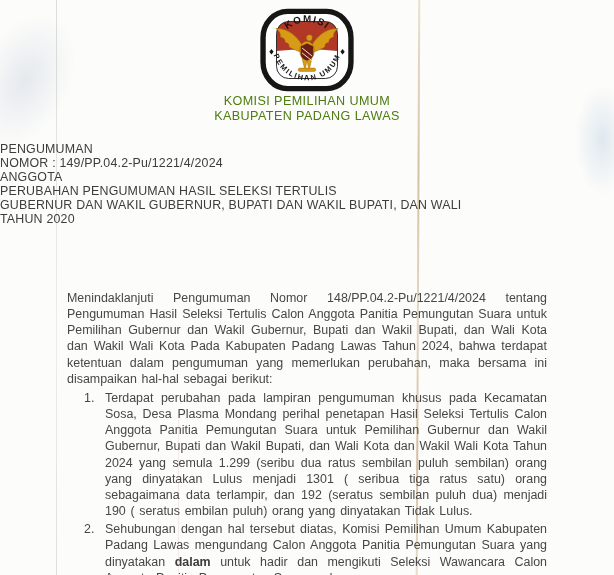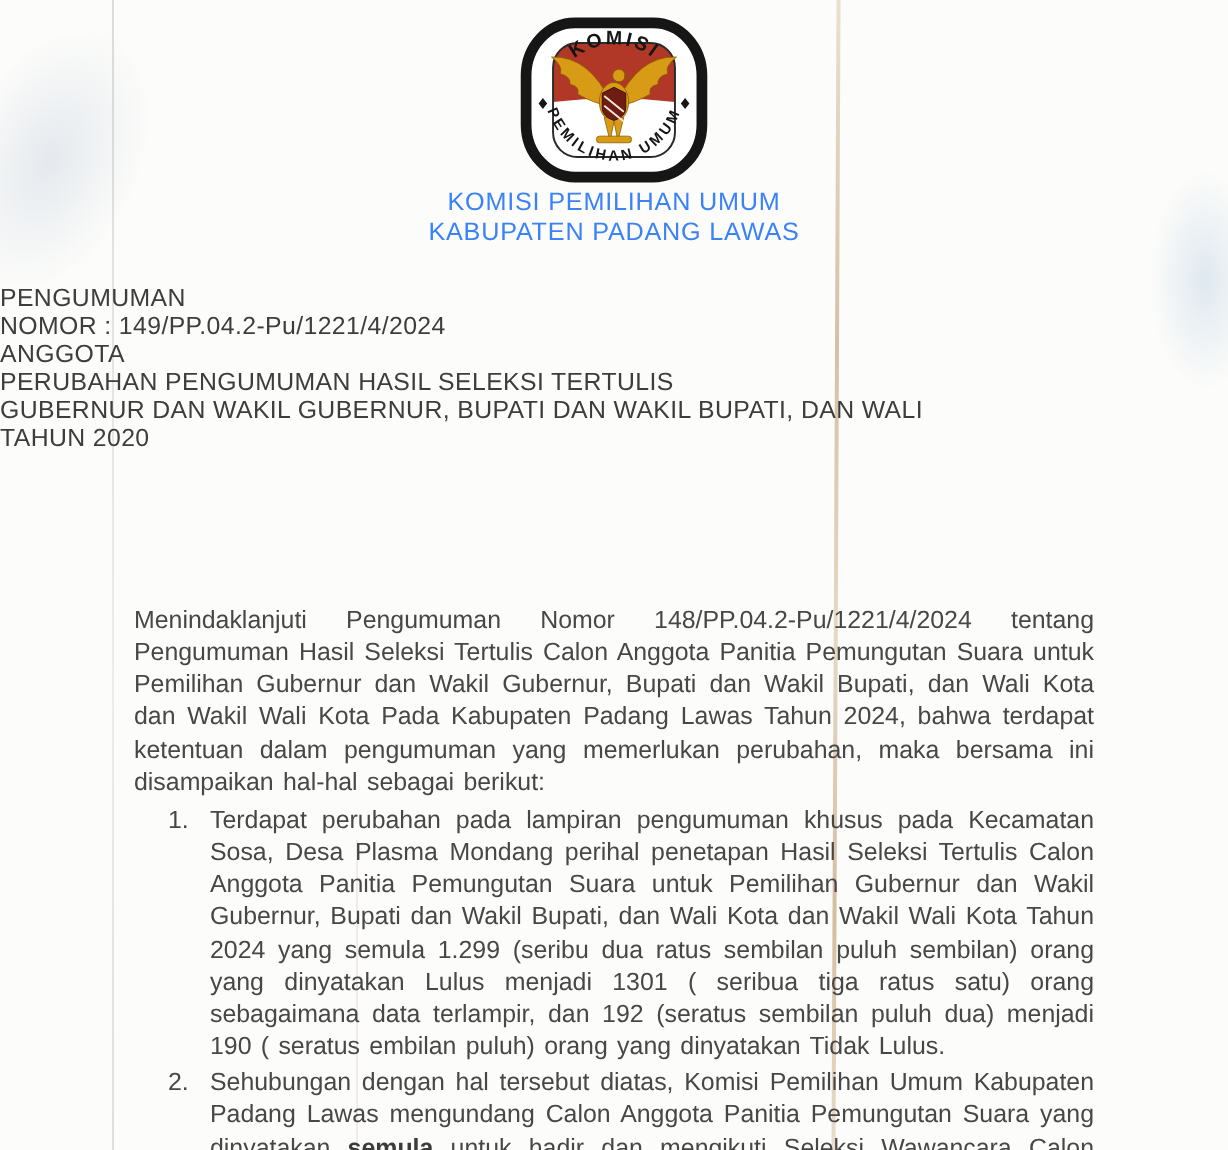--- a/index.html
+++ b/index.html
@@ -37,35 +37,35 @@
   .crease-low {
     left:178px; top:420px; width:1px; height:155px;
     background:rgba(205,150,140,0.18);
   }
   
   .logo { position:absolute; top:8px; left:50%; transform:translateX(-50%); }
   
   .org {
     position:absolute; top:94px; left:0; width:100%;
     text-align:center; font-size:12.6px; line-height:15px;
-    letter-spacing:0.4px; color:#3b82f6;
+    letter-spacing:0.4px; color:#4d7c0f;
   }
   
   .title-block {
     position:absolute; top:142px; left:0; width:100%;
     text-align:left; font-size:12.4px; line-height:14px;
     letter-spacing:0.2px; color:#3d3d3d;
   }
   
   .content {
     position:absolute; left:67px; top:286px; width:480px;
     font-size:12.45px; line-height:16.15px;
     text-align:justify; word-spacing:1.2px; color:#474747;
   }
-  .intro { margin:16px 0 3px 0; }
+  .intro { margin:4px 0 3px 0; }
   .list-item { position:relative; padding-left:38px; margin-top:2px; }
   .list-item .num { position:absolute; left:17px; top:0; }
   .bold-word { font-weight:bold; color:#3c3c3c; }
 </style>
 </head>
 <body>
 
 <div class="page">
 
   <div class="artifact smudge-topleft"></div>
@@ -134,17 +134,17 @@
   <div class="content">
     <p class="intro">Menindaklanjuti Pengumuman Nomor 148/PP.04.2-Pu/1221/4/2024 tentang Pengumuman Hasil Seleksi Tertulis Calon Anggota Panitia Pemungutan Suara untuk Pemilihan Gubernur dan Wakil Gubernur, Bupati dan Wakil Bupati, dan Wali Kota dan Wakil Wali Kota Pada Kabupaten Padang Lawas Tahun 2024, bahwa terdapat ketentuan dalam pengumuman yang memerlukan perubahan, maka bersama ini disampaikan hal-hal sebagai berikut:</p>
 
     <div class="list-item">
       <span class="num">1.</span>
       <span>Terdapat perubahan pada lampiran pengumuman khusus pada Kecamatan Sosa, Desa Plasma Mondang perihal penetapan Hasil Seleksi Tertulis Calon Anggota Panitia Pemungutan Suara untuk Pemilihan Gubernur dan Wakil Gubernur, Bupati dan Wakil Bupati, dan Wali Kota dan Wakil Wali Kota Tahun 2024 yang semula 1.299 (seribu dua ratus sembilan puluh sembilan) orang yang dinyatakan Lulus menjadi 1301 ( seribua tiga ratus satu) orang sebagaimana data terlampir, dan 192 (seratus sembilan puluh dua) menjadi 190 ( seratus embilan puluh) orang yang dinyatakan Tidak Lulus.</span>
     </div>
 
     <div class="list-item">
       <span class="num">2.</span>
-      <span>Sehubungan dengan hal tersebut diatas, Komisi Pemilihan Umum Kabupaten Padang Lawas mengundang Calon Anggota Panitia Pemungutan Suara yang dinyatakan </span><span class="bold-word">semula</span><span> untuk hadir dan mengikuti Seleksi Wawancara Calon Anggota Panitia Pemungutan Suara pada :</span>
+      <span>Sehubungan dengan hal tersebut diatas, Komisi Pemilihan Umum Kabupaten Padang Lawas mengundang Calon Anggota Panitia Pemungutan Suara yang dinyatakan </span><span class="bold-word">dalam</span><span> untuk hadir dan mengikuti Seleksi Wawancara Calon Anggota Panitia Pemungutan Suara pada :</span>
     </div>
   </div>
 
 </div>
 
 </body></html>

